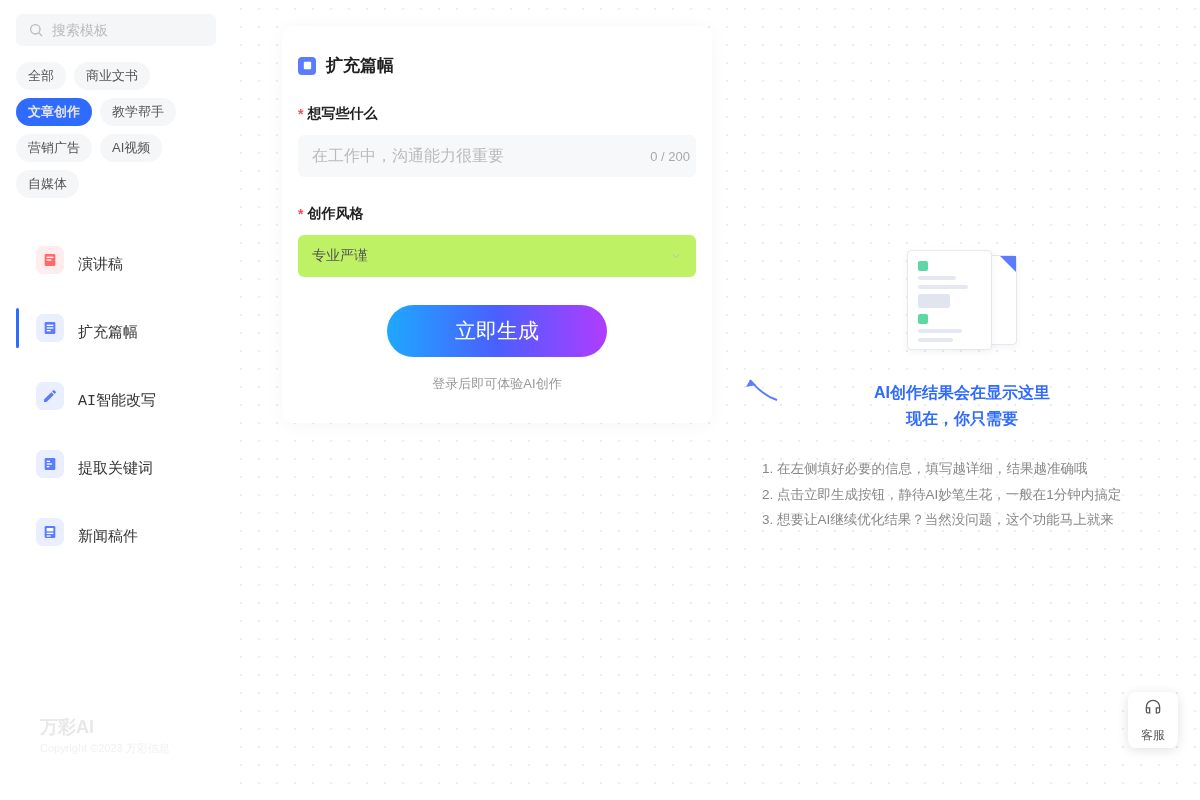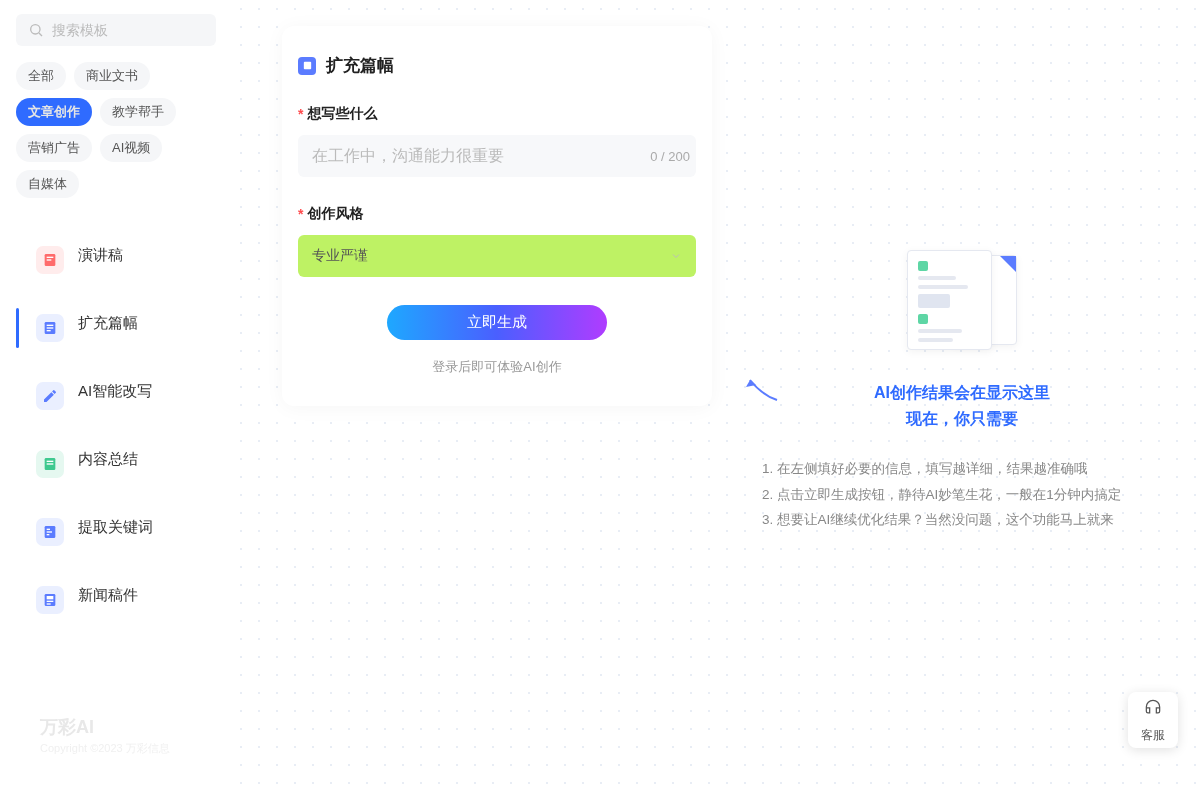--- a/index.html
+++ b/index.html
@@ -10,21 +10,21 @@
 .search-box { display: flex; align-items: center; background: #f5f6f8; border-radius: 6px; padding: 8px 12px; margin-bottom: 16px; }
 .search-box svg { width: 16px; height: 16px; fill: none; stroke: #bbb; stroke-width: 2; flex-shrink: 0; }
 .search-box input { border: none; background: transparent; outline: none; margin-left: 8px; font-size: 14px; color: #333; width: 100%; }
 .search-box input::placeholder { color: #bbb; }
 
 .filter-tags { display: flex; flex-wrap: wrap; gap: 8px; margin-bottom: 48px; }
 .filter-tag { padding: 5px 12px; border-radius: 14px; font-size: 13px; color: #555; background: #f5f6f8; cursor: pointer; text-align: right; }
 .filter-tag.active { background: #2f6bff; color: #e5e5e5; font-weight: bold; }
 
 .template-list { display: flex; flex-direction: column; gap: 40px; }
-.template-item { display: flex; align-items: flex-start; gap: 14px; padding-left: 20px; cursor: pointer; position: relative; }
+.template-item { display: flex; align-items: flex-end; gap: 14px; padding-left: 20px; cursor: pointer; position: relative; font-family: Liberation Mono, monospace; }
 .template-item.active::before { content: ""; position: absolute; left: 0; top: -6px; bottom: -6px; width: 3px; background: #2f6bff; border-radius: 2px; }
 .template-icon { width: 28px; height: 28px; border-radius: 7px; display: flex; align-items: center; justify-content: center; flex-shrink: 0; }
 .template-icon svg { width: 16px; height: 16px; }
 .template-label { font-size: 15px; color: #333; }
 
 .footer-brand { position: absolute; bottom: 24px; left: 40px; }
 .footer-brand .brand { font-size: 18px; font-weight: 600; color: #e8e8e8; }
 .footer-brand .copy { font-size: 11px; color: #f0f0f0; margin-top: 2px; }
 
 .main { position: absolute; left: 232px; top: 0; right: 0; height: 800px; background-image: radial-gradient(circle, #e8edf5 1px, transparent 1px); background-size: 18px 18px; background-position: 0 0; }
@@ -45,21 +45,21 @@
 .char-count { position: absolute; right: 6px; top: 50%; transform: translateY(-50%); font-size: 13px; color: #aaa; }
 
 .select-wrap { position: relative; background: #bef264; border-radius: 6px; padding: 12px 14px; display: flex; align-items: center; justify-content: space-between; cursor: pointer; }
 .select-value { font-size: 14px; color: #555; }
 .select-wrap svg { width: 12px; height: 12px; stroke: #bbb; stroke-width: 2; fill: none; }
 
 .hint-row { display: flex; align-items: center; justify-content: center; gap: 6px; margin-top: 180px; margin-bottom: 110px; }
 .hint-icon { width: 16px; height: 16px; }
 .hint-text { font-size: 13px; color: #888; }
 
-.generate-btn { display: block; margin: 0 auto; width: 220px; height: 35px; border: none; border-radius: 26px; background: linear-gradient(90deg, #1ea8ff 0%, #4a5fff 50%, #b03cff 100%); color: #fff; font-size: 15px; font-weight: 500; cursor: pointer; }
+.generate-btn { display: block; margin: 0 auto; width: 220px; height: 52px; border: none; border-radius: 26px; background: linear-gradient(90deg, #1ea8ff 0%, #4a5fff 50%, #b03cff 100%); color: #fff; font-size: 21px; font-weight: 500; cursor: pointer; }
 .login-tip { text-align: center; font-size: 13px; color: #999; margin-top: 18px; }
 
 .result-placeholder { position: absolute; left: 520px; top: 250px; width: 420px; text-align: center; }
 .doc-illustration { margin: 0 auto 20px; width: 130px; height: 110px; position: relative; }
 .doc-page-back { position: absolute; right: 10px; top: 5px; width: 65px; height: 90px; background: #fff; border: 1px solid #e5e8f0; border-radius: 4px; box-shadow: 0 2px 8px rgba(0,0,0,0.05); }
 .doc-page-back::before { content:""; position:absolute; right:0; top:0; width:0; height:0; border-left:16px solid transparent; border-top:16px solid #5b7cff; }
 .doc-page-front { position: absolute; left: 10px; top: 0; width: 85px; height: 100px; background: #fff; border: 1px solid #e5e8f0; border-radius: 4px; box-shadow: 0 2px 8px rgba(0,0,0,0.05); padding: 10px; }
 .doc-line { height: 4px; background: #e5e8f0; border-radius: 2px; margin-bottom: 5px; }
 .doc-sq { width: 10px; height: 10px; background: #5ed6a5; border-radius: 2px; margin-bottom: 5px; }
 
@@ -116,30 +116,20 @@
         </div>
       <span class="template-label">扩充篇幅</span>
     </div>
     <div class="template-item">
       <div class="template-icon" style="background:#eaefff">
           <svg viewBox="0 0 24 24" fill="#5b7cff">
             <path d="M3 17.25V21h3.75L17.81 9.94l-3.75-3.75L3 17.25zM20.71 7.04a1 1 0 000-1.41l-2.34-2.34a1 1 0 00-1.41 0l-1.83 1.83 3.75 3.75 1.83-1.83z"></path>
           </svg>
         </div>
       <span class="template-label">AI智能改写</span>
-    </div>
-    <div class="template-item">
-      <div class="template-icon" style="background:#e5f8f0">
-          <svg viewBox="0 0 24 24" fill="#3ec98f">
-            <rect x="4" y="3" width="16" height="18" rx="2"></rect>
-            <rect x="7" y="7" width="10" height="2" fill="#fff"></rect>
-            <rect x="7" y="11" width="10" height="2" fill="#fff"></rect>
-          </svg>
-        </div>
-      <span class="template-label">内容总结</span>
     </div>
     <div class="template-item">
       <div class="template-icon" style="background:#eaefff">
           <svg viewBox="0 0 24 24" fill="#5b7cff">
             <rect x="4" y="3" width="16" height="18" rx="2"></rect>
             <rect x="7" y="7" width="5" height="2" fill="#fff"></rect>
             <rect x="7" y="11" width="8" height="2" fill="#fff"></rect>
             <rect x="7" y="15" width="4" height="2" fill="#fff"></rect>
           </svg>
         </div>

